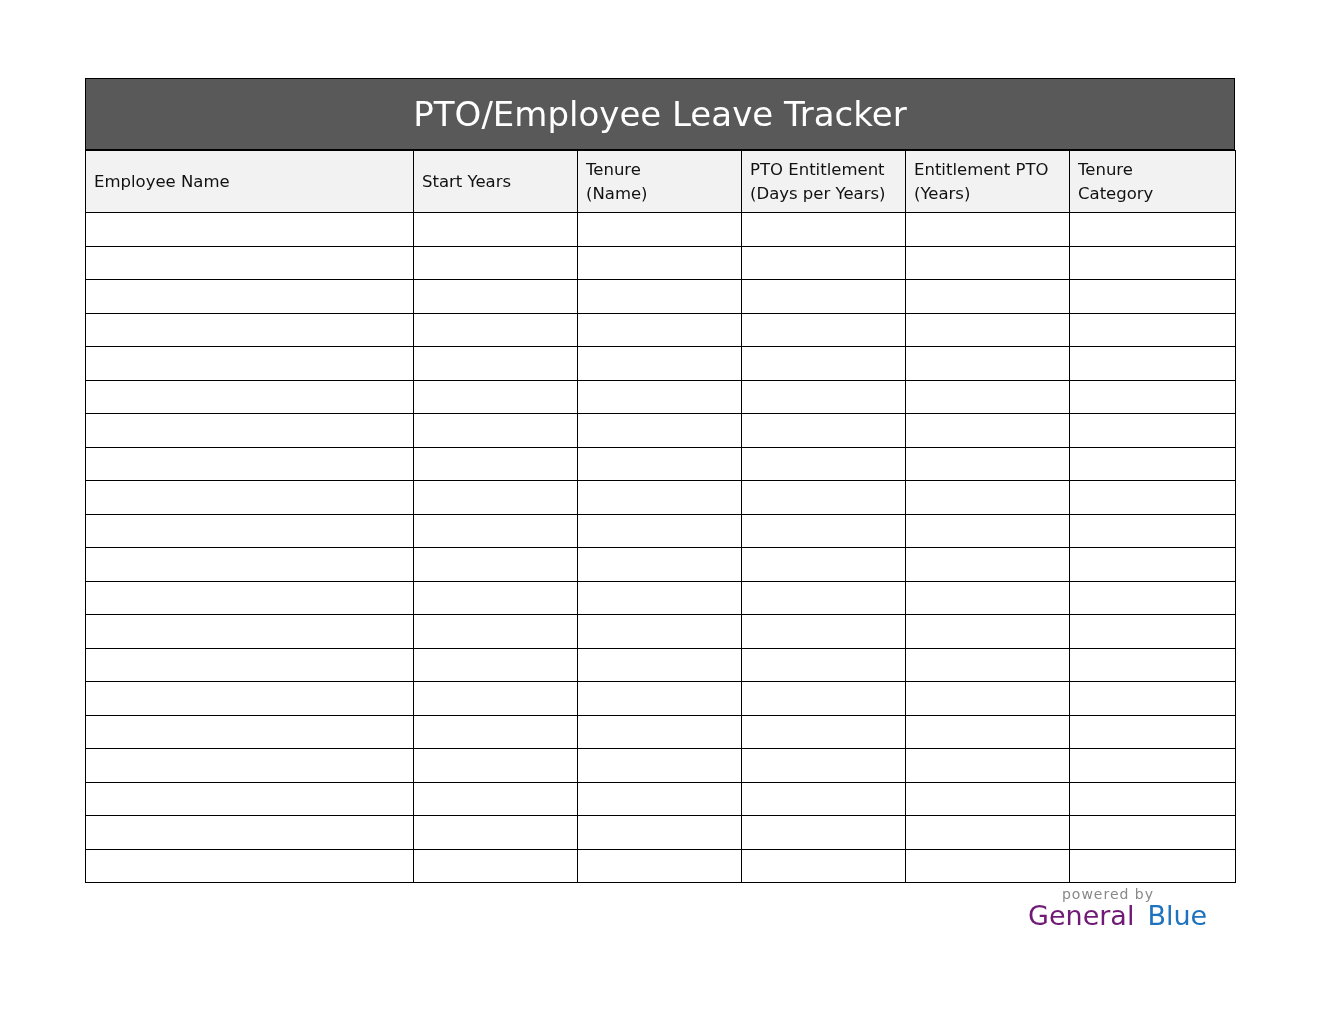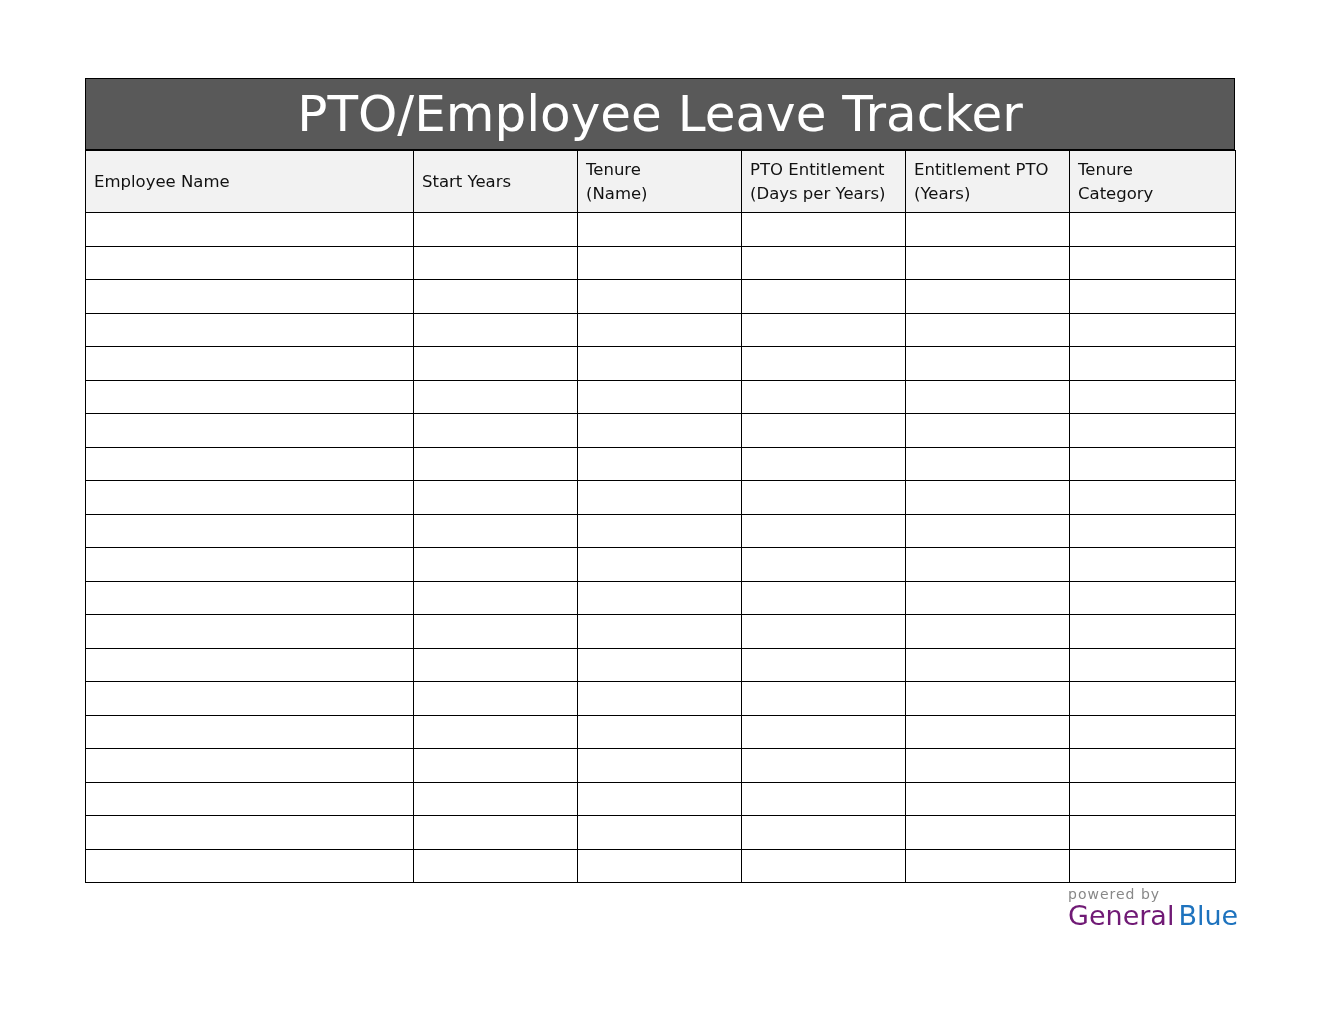--- a/index.html
+++ b/index.html
@@ -1,28 +1,28 @@
 <!DOCTYPE html>
 <html><head>
 <meta charset="utf-8">
 <style>
   html, body { margin:0; padding:0; background:#ffffff; }
   body { width:1320px; height:1020px; position:relative; font-family:"DejaVu Sans", sans-serif; }
   .sheet { position:absolute; left:85px; top:78px; width:1150px; }
-  .title-bar { height:72px; background:#595959; border:1px solid #000; box-sizing:border-box; color:#fff; font-size:50px; display:flex; align-items:center; justify-content:center; font-weight:normal; letter-spacing:0px; }
+  .title-bar { height:72px; background:#595959; border:1px solid #000; box-sizing:border-box; color:#fff; font-size:34px; display:flex; align-items:center; justify-content:center; font-weight:normal; letter-spacing:0px; }
   table { border-collapse:collapse; width:1150px; table-layout:fixed; }
   th, td { border:1px solid #000; padding:0; }
   th { background:#f2f2f2; height:61px; text-align:left; vertical-align:middle; font-weight:normal; font-size:16.5px; color:#111; padding-left:8px; line-height:24px; }
   td { height:32.5px; background:#fff; }
   .header-line { display:block; }
-  .footer { position:absolute; left:1068px; top:886px; width:160px; text-align:left; }
+  .footer { position:absolute; left:1028px; top:886px; width:160px; text-align:center; }
   .powered { color:#888; font-size:14px; letter-spacing:1px; }
   .brand { font-size:27px; margin-top:-2px; white-space:nowrap; }
   .brand .g { color:#701a75; }
-  .brand .b { color:#1e73be; margin-left:4px; }
+  .brand .b { color:#1e73be; margin-left:13px; }
 </style>
 </head>
 <body>
 
 <div class="sheet">
   <div class="title-bar">PTO/Employee Leave Tracker</div>
   <table>
     <colgroup id="cols">
         <col style="width: 328px;">
         <col style="width: 164px;">

